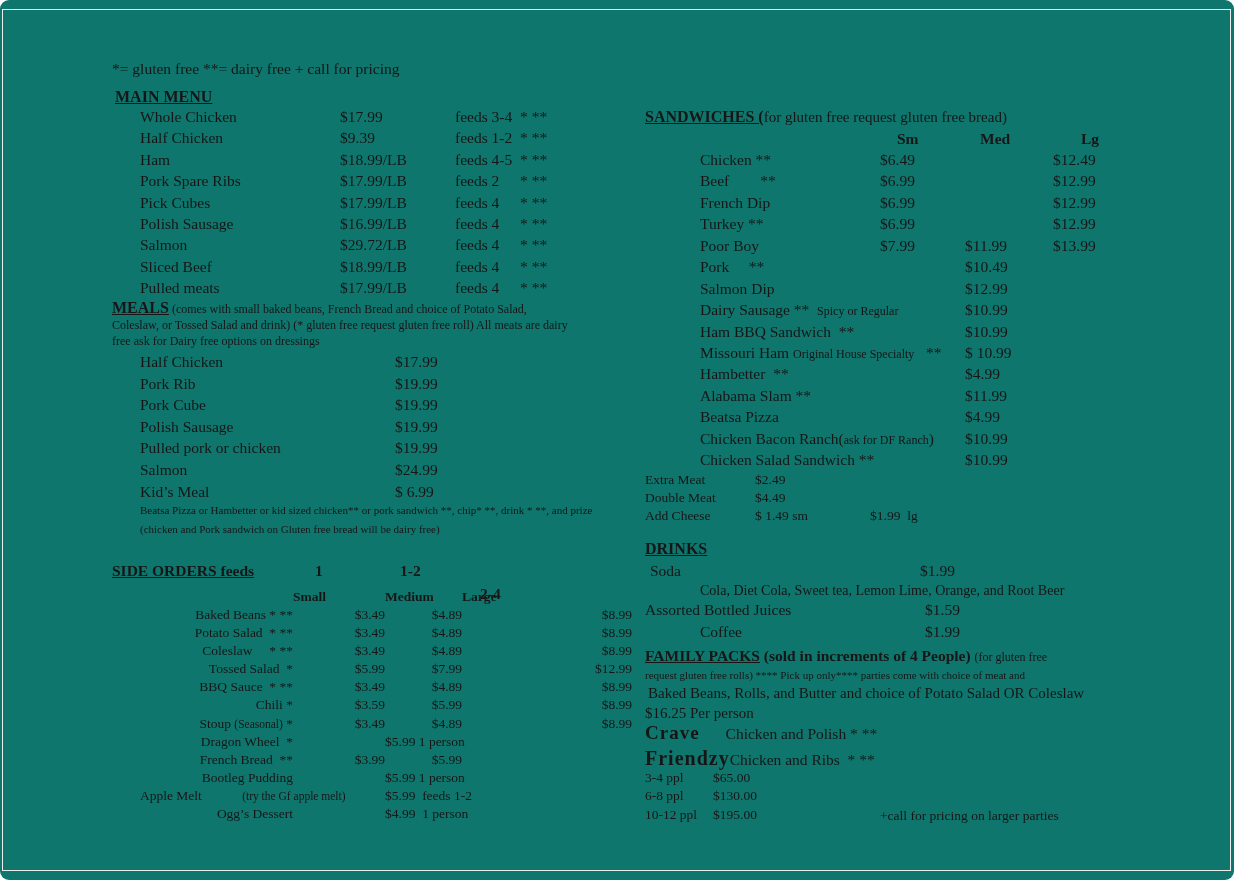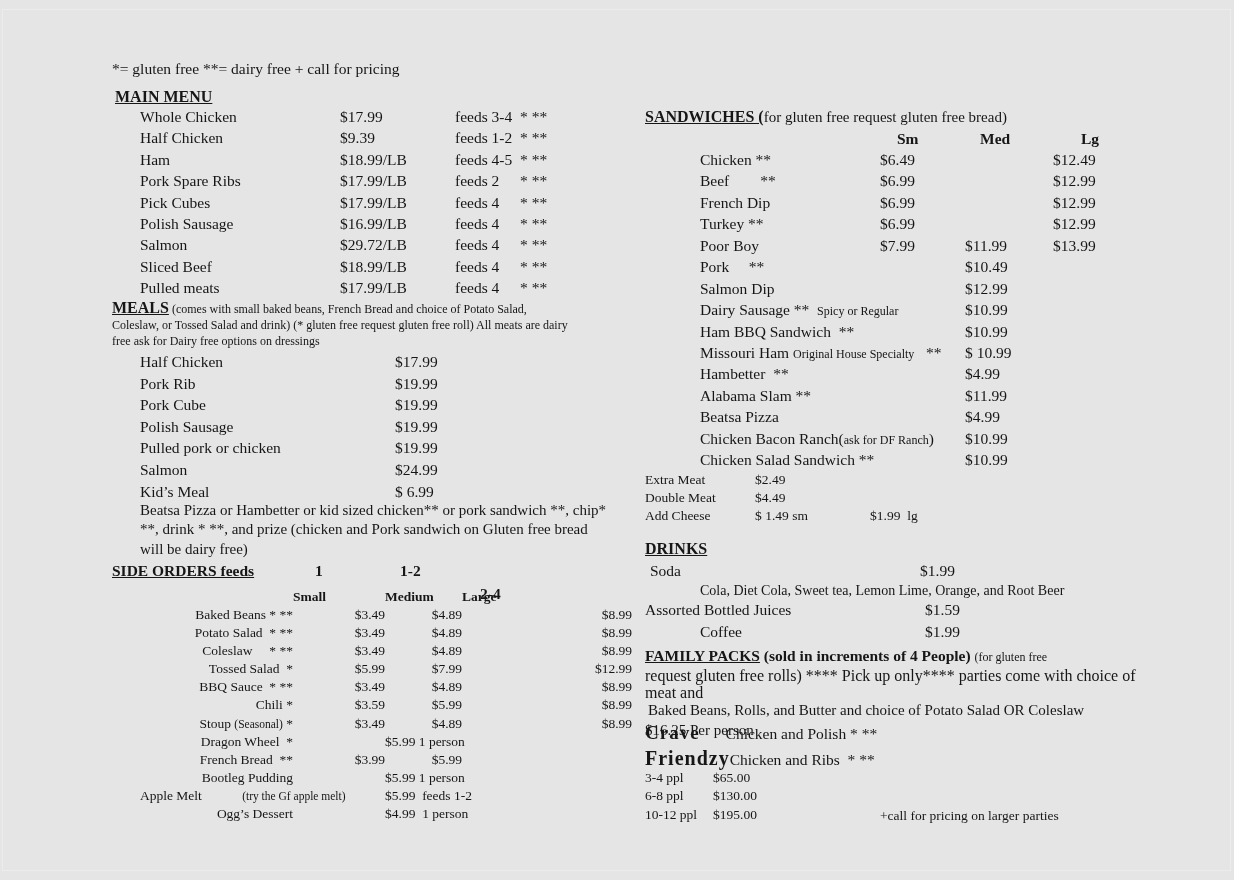--- a/index.html
+++ b/index.html
@@ -2,42 +2,42 @@
 <html><head>
 <meta charset="utf-8">
 <style>
   * { margin:0; padding:0; box-sizing:border-box; }
   html,body { background:#ffffff; }
   body {
     width:1234px; height:880px;
     font-family:"Liberation Serif","DejaVu Serif",serif;
     color:#161616;
   }
-  .page { position:relative; width:1234px; height:880px; background:#e5e5e5; overflow:hidden; }
+  .page { position:relative; width:1234px; height:880px; background:#0f766e; overflow:hidden;border-radius:9px; }
   .frame { position:absolute; left:2px; top:9px; width:1229px; height:862px; border:1px solid #ececec; pointer-events:none; }
   .abs { position:absolute; }
   .b { font-weight:bold; }
   .u { text-decoration:underline; }
   .t16 { font-size:16px; }
   .small { font-size:12px; }
   .sub { font-size:11.5px; }
   .pre, .cell { white-space:pre; }
 
   .legend { left:112px; top:60px; font-size:15.5px; }
 
   
   .main-title { left:115px; top:88px; font-size:16px; }
   .main-items { left:112px; top:106px; width:505px; padding-left:28px; font-size:15.5px; }
   .mm-row { display:grid; grid-template-columns:200px 115px 65px 1fr; height:21.4px; line-height:21.4px; }
 
   
   .meals-header { left:112px; top:300px; width:458px; font-size:12px; line-height:16px; }
   .meals-items { left:112px; top:351px; width:505px; padding-left:28px; font-size:15.5px; }
   .meal-row { display:grid; grid-template-columns:255px 1fr; height:21.6px; line-height:21.6px; }
-  .kids-note { left:140px; top:501px; width:472px; font-size:15px; line-height:19.3px; }
+  .kids-note { left:140px; top:501px; width:472px; font-size:11px; line-height:19.3px; }
 
   
   .so-header { left:112px; top:562px; width:505px; height:20px; font-size:15.5px; }
   .so-f1 { left:203px; top:0; } .so-f2 { left:288px; top:0; } .so-f3 { left:368px; top:0;margin-top:23px; }
   .so-size-header { left:112px; top:589px; width:505px; height:17px; font-size:13.5px; }
   .so-s1 { left:181px; top:0; } .so-s2 { left:273px; top:0; } .so-s3 { left:350px; top:0; }
   .so-items { left:112px; top:606px; width:520px; padding-left:28px; font-size:13.5px;text-align:right; }
   .so-row { display:grid; grid-template-columns:153px 92px 77px 1fr; height:18.1px; line-height:18.1px; }
 
   
@@ -54,21 +54,21 @@
   
   .drinks-title { left:645px; top:540px; font-size:16px; }
   .soda-row { left:650px; top:562px; width:400px; display:grid; grid-template-columns:270px 1fr; font-size:15.5px; }
   .flavors { left:700px; top:583px; font-size:14px; }
   .juices-row { left:645px; top:601px; width:420px; display:grid; grid-template-columns:280px 1fr; font-size:15.5px; }
   .coffee-row { left:700px; top:623px; width:360px; display:grid; grid-template-columns:225px 1fr; font-size:15.5px; }
 
   
   .fp-block { left:645px; top:646px; width:500px; }
   .fp-line1 { font-size:15.5px; line-height:19px; }
-  .fp-line2 { font-size:16px; line-height:17px; }
+  .fp-line2 { font-size:11px; line-height:17px; }
   .fp-line3 { font-size:15px; line-height:19px; padding-left:3px; }
   .fp-line4 { font-size:15px; line-height:21px; }
   .crave-row { left:645px; top:722px; font-size:15.5px; }
   .crave-row .pack-name { font-size:19px; font-weight:bold; letter-spacing:1px; }
   .crave-row .pack-desc { margin-left:26px; }
   .friendzy-row { left:645px; top:747px; font-size:15.5px; }
   .friendzy-row .pack-name { font-size:20px; font-weight:bold; letter-spacing:1px; }
   .friendzy-row .pack-desc { }
   .fp-pricing { left:645px; top:769px; width:300px; font-size:13.5px; }
   .fp-price-row { display:grid; grid-template-columns:68px 1fr; height:18.3px; line-height:18.3px; }

